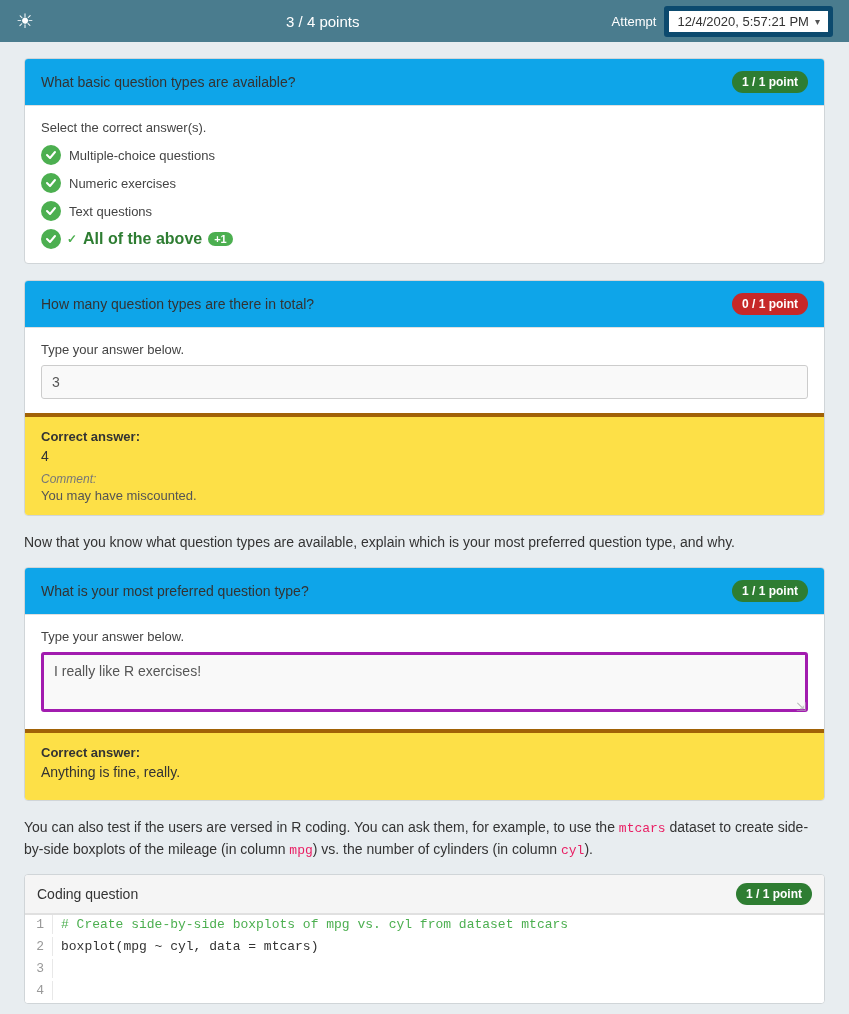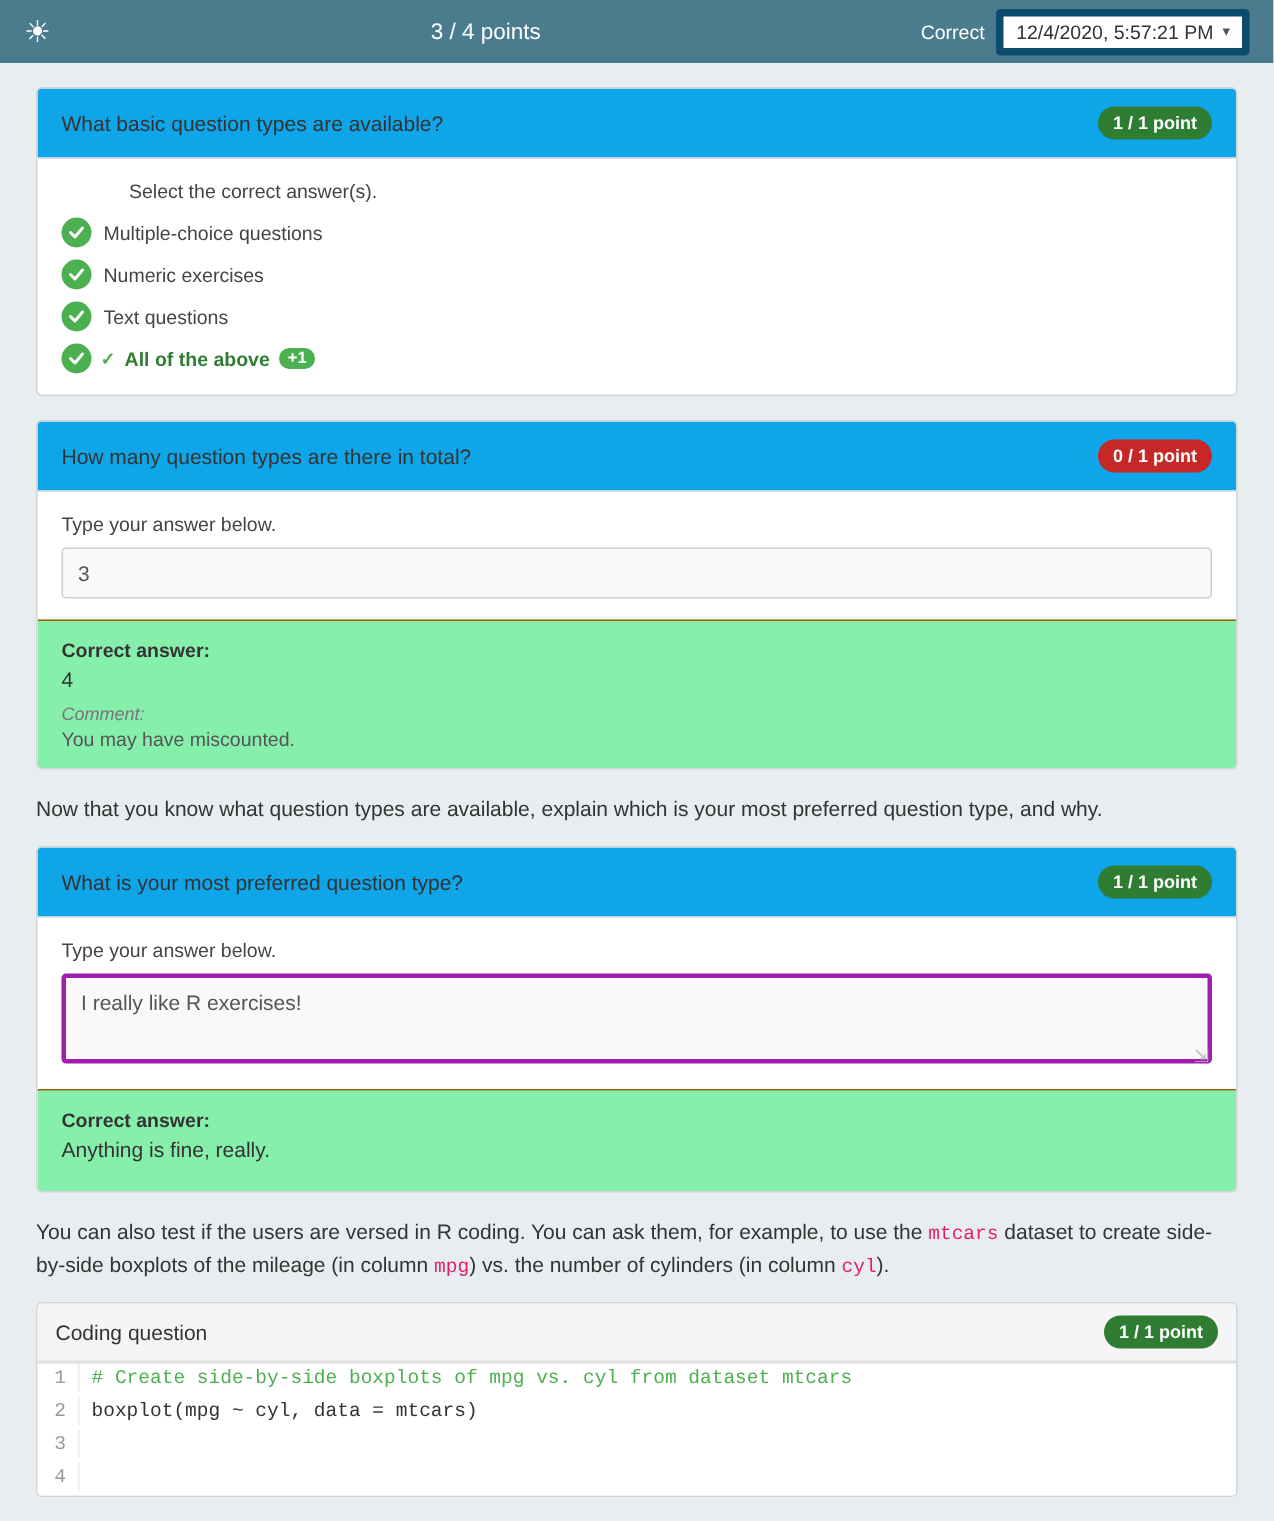--- a/index.html
+++ b/index.html
@@ -93,21 +93,20 @@
     .question-body {
       border-top: 1px solid #e0e0e0;
       padding: 14px 16px;
     }
 
     
     .select-label {
       font-size: 13px;
       color: #444;
       margin-bottom: 10px;
-      margin-left: 45px;
     }
 
     .answer-item {
       display: flex;
       align-items: center;
       gap: 8px;
       margin-bottom: 8px;
     }
 
     .check-icon {
@@ -130,21 +129,21 @@
       color: #444;
     }
 
     .all-above-row {
       display: flex;
       align-items: center;
       gap: 6px;
       margin-top: 4px;
     }
     .all-above-text {
-      font-size: 13px;
+      font-size: 16px;
       font-weight: 600;
       color: #2e7d32;
     }
     .plus-badge {
       background: #4caf50;
       color: #fff;
       border-radius: 10px;
       padding: 1px 6px;
       font-size: 11px;
       font-weight: 700;
@@ -167,22 +166,22 @@
       border-radius: 3px;
       padding: 8px 10px;
       background: #f9f9f9;
       font-size: 14px;
       color: #555;
       width: 100%;
     }
 
     
     .correct-answer-box {
-      background: #86efac;
-      border-top: 1px solid #a16207;
+      background: #fde047;
+      border-top: 4px solid #a16207;
       padding: 12px 16px;
     }
     .correct-answer-title {
       font-size: 13px;
       font-weight: 700;
       color: #333;
       margin-bottom: 4px;
     }
     .correct-answer-value {
       font-size: 14px;
@@ -280,21 +279,21 @@
       border-bottom: 1px solid #e0e0e0;
     }
   </style>
 </head>
 <body>
 
 <div class="topbar">
   <span class="topbar-logo">☀</span>
   <span class="topbar-center">3 / 4 points</span>
   <div class="topbar-right">
-    <span class="attempt-label">Correct</span>
+    <span class="attempt-label">Attempt</span>
     <div class="attempt-value">
       <span>12/4/2020, 5:57:21 PM</span>
       <span class="chevron">▾</span>
     </div>
   </div>
 </div>
 
 <div class="main-content">
 
   <div class="question-block">

